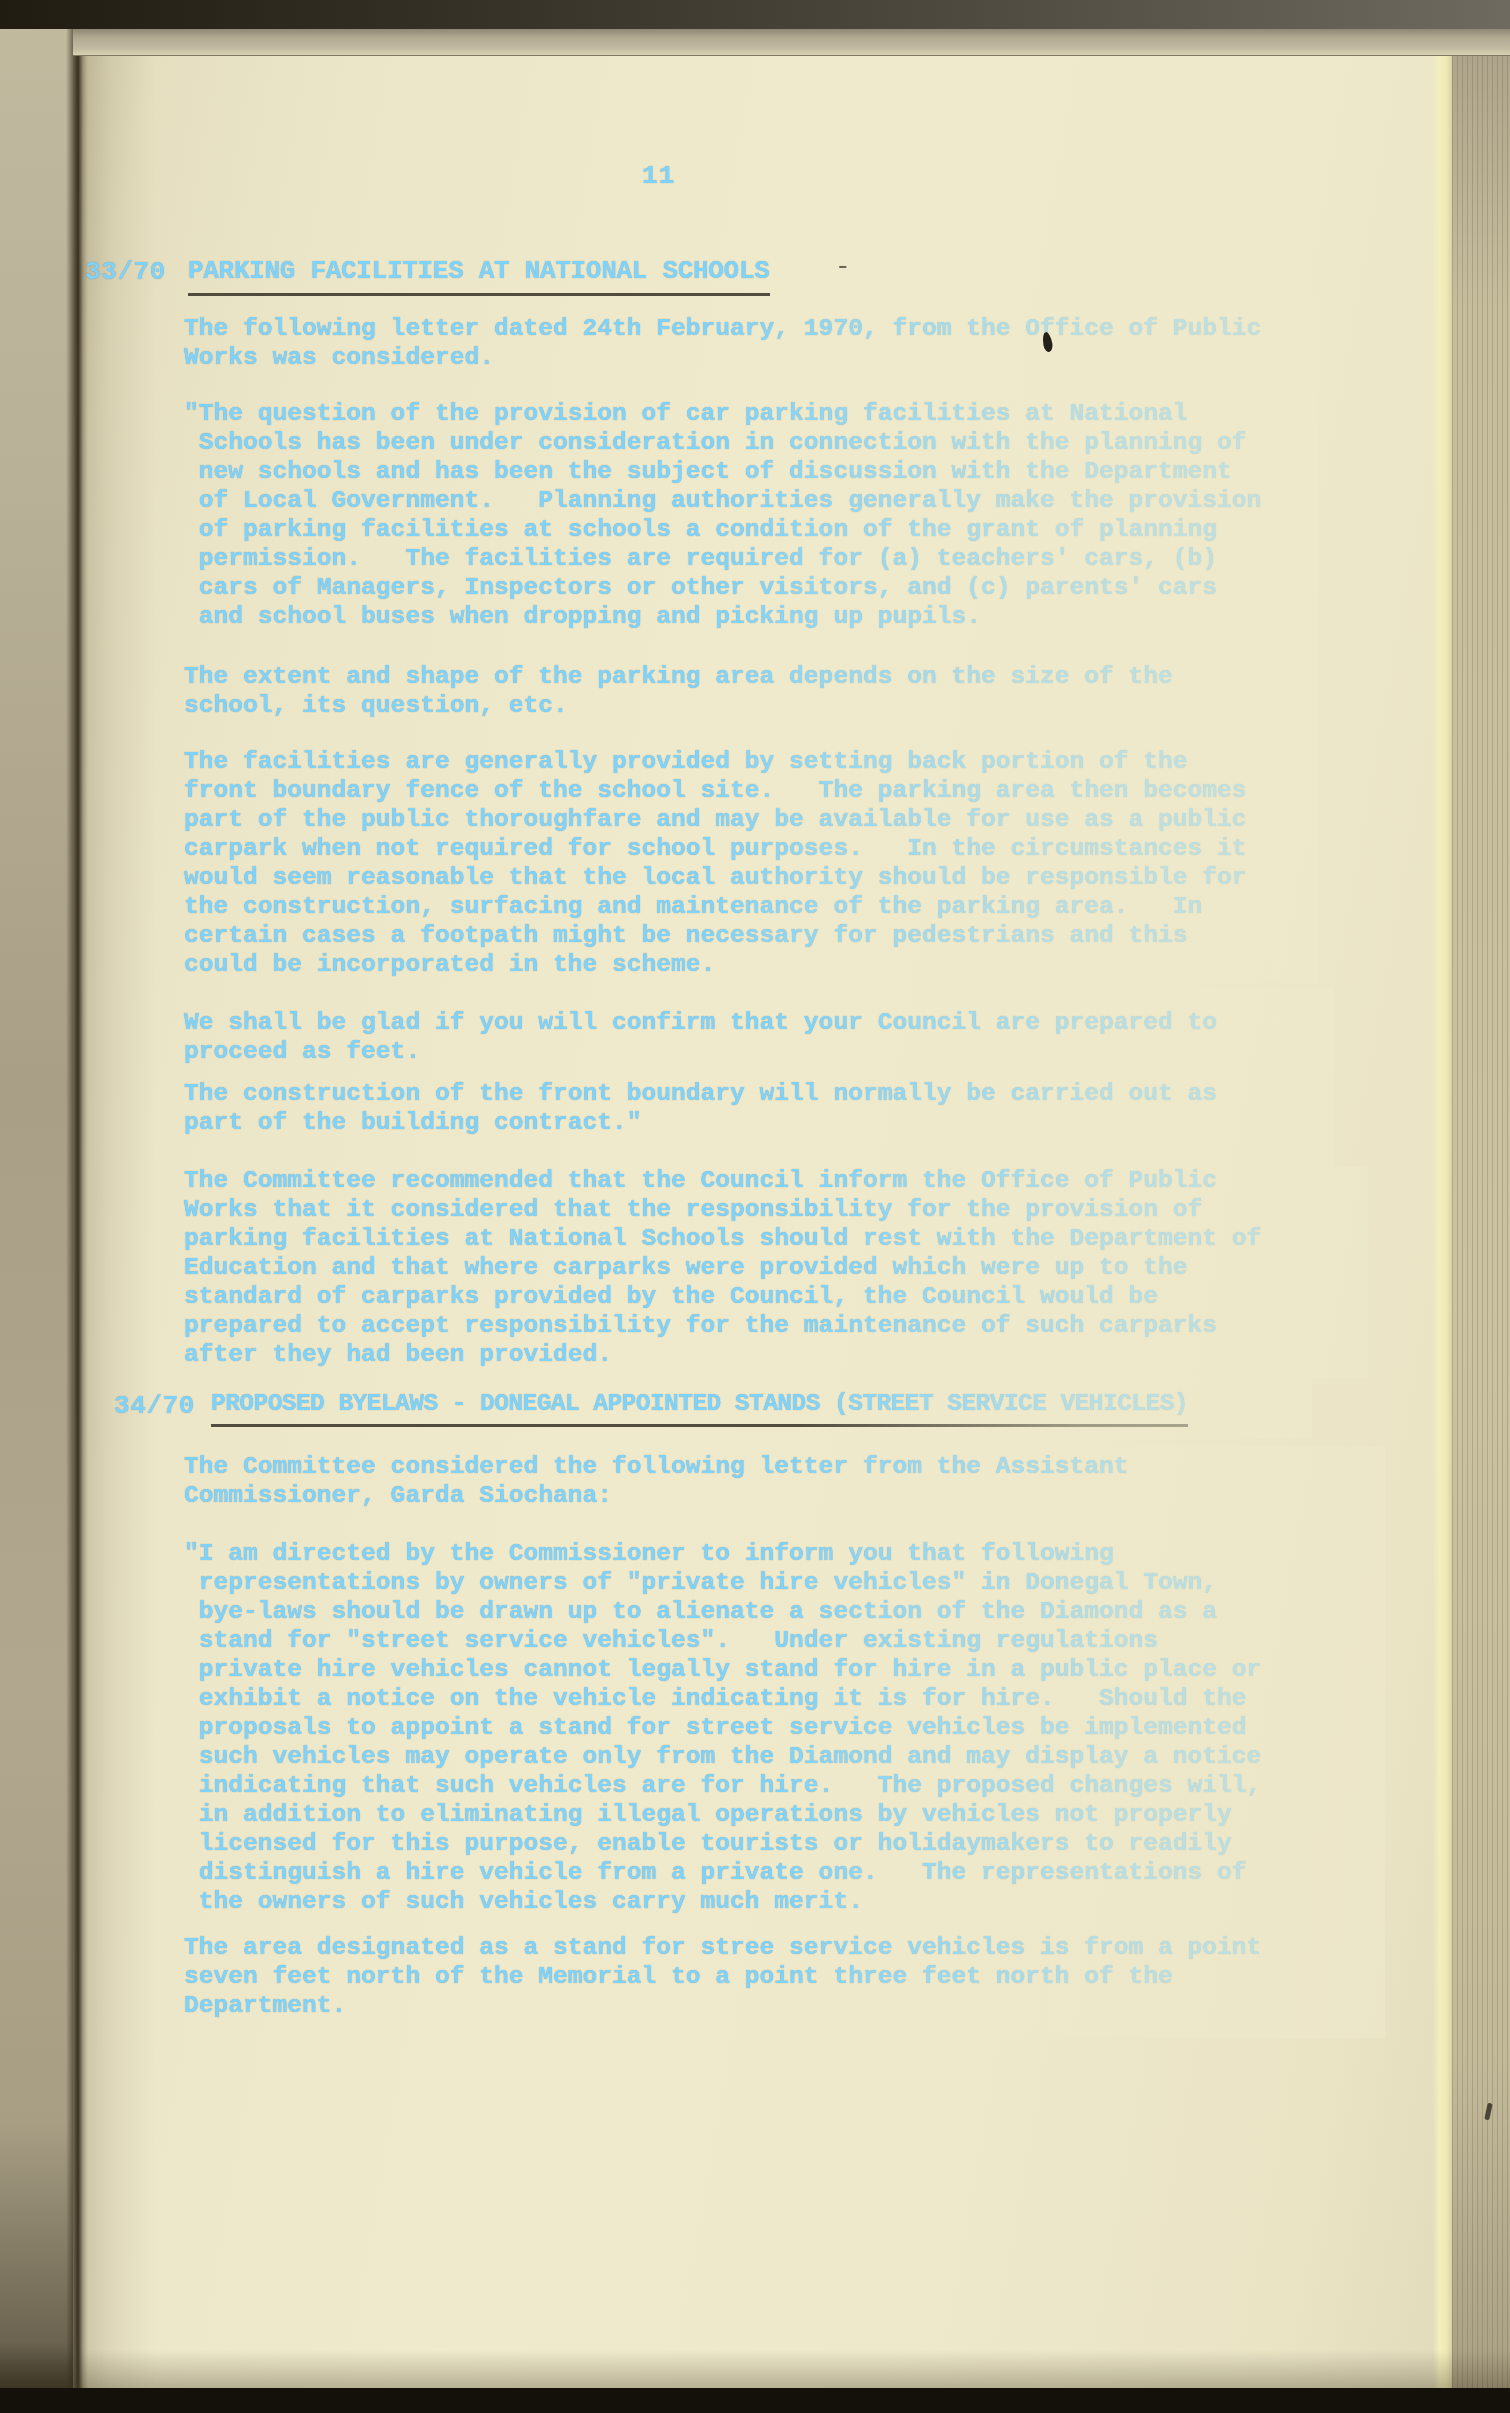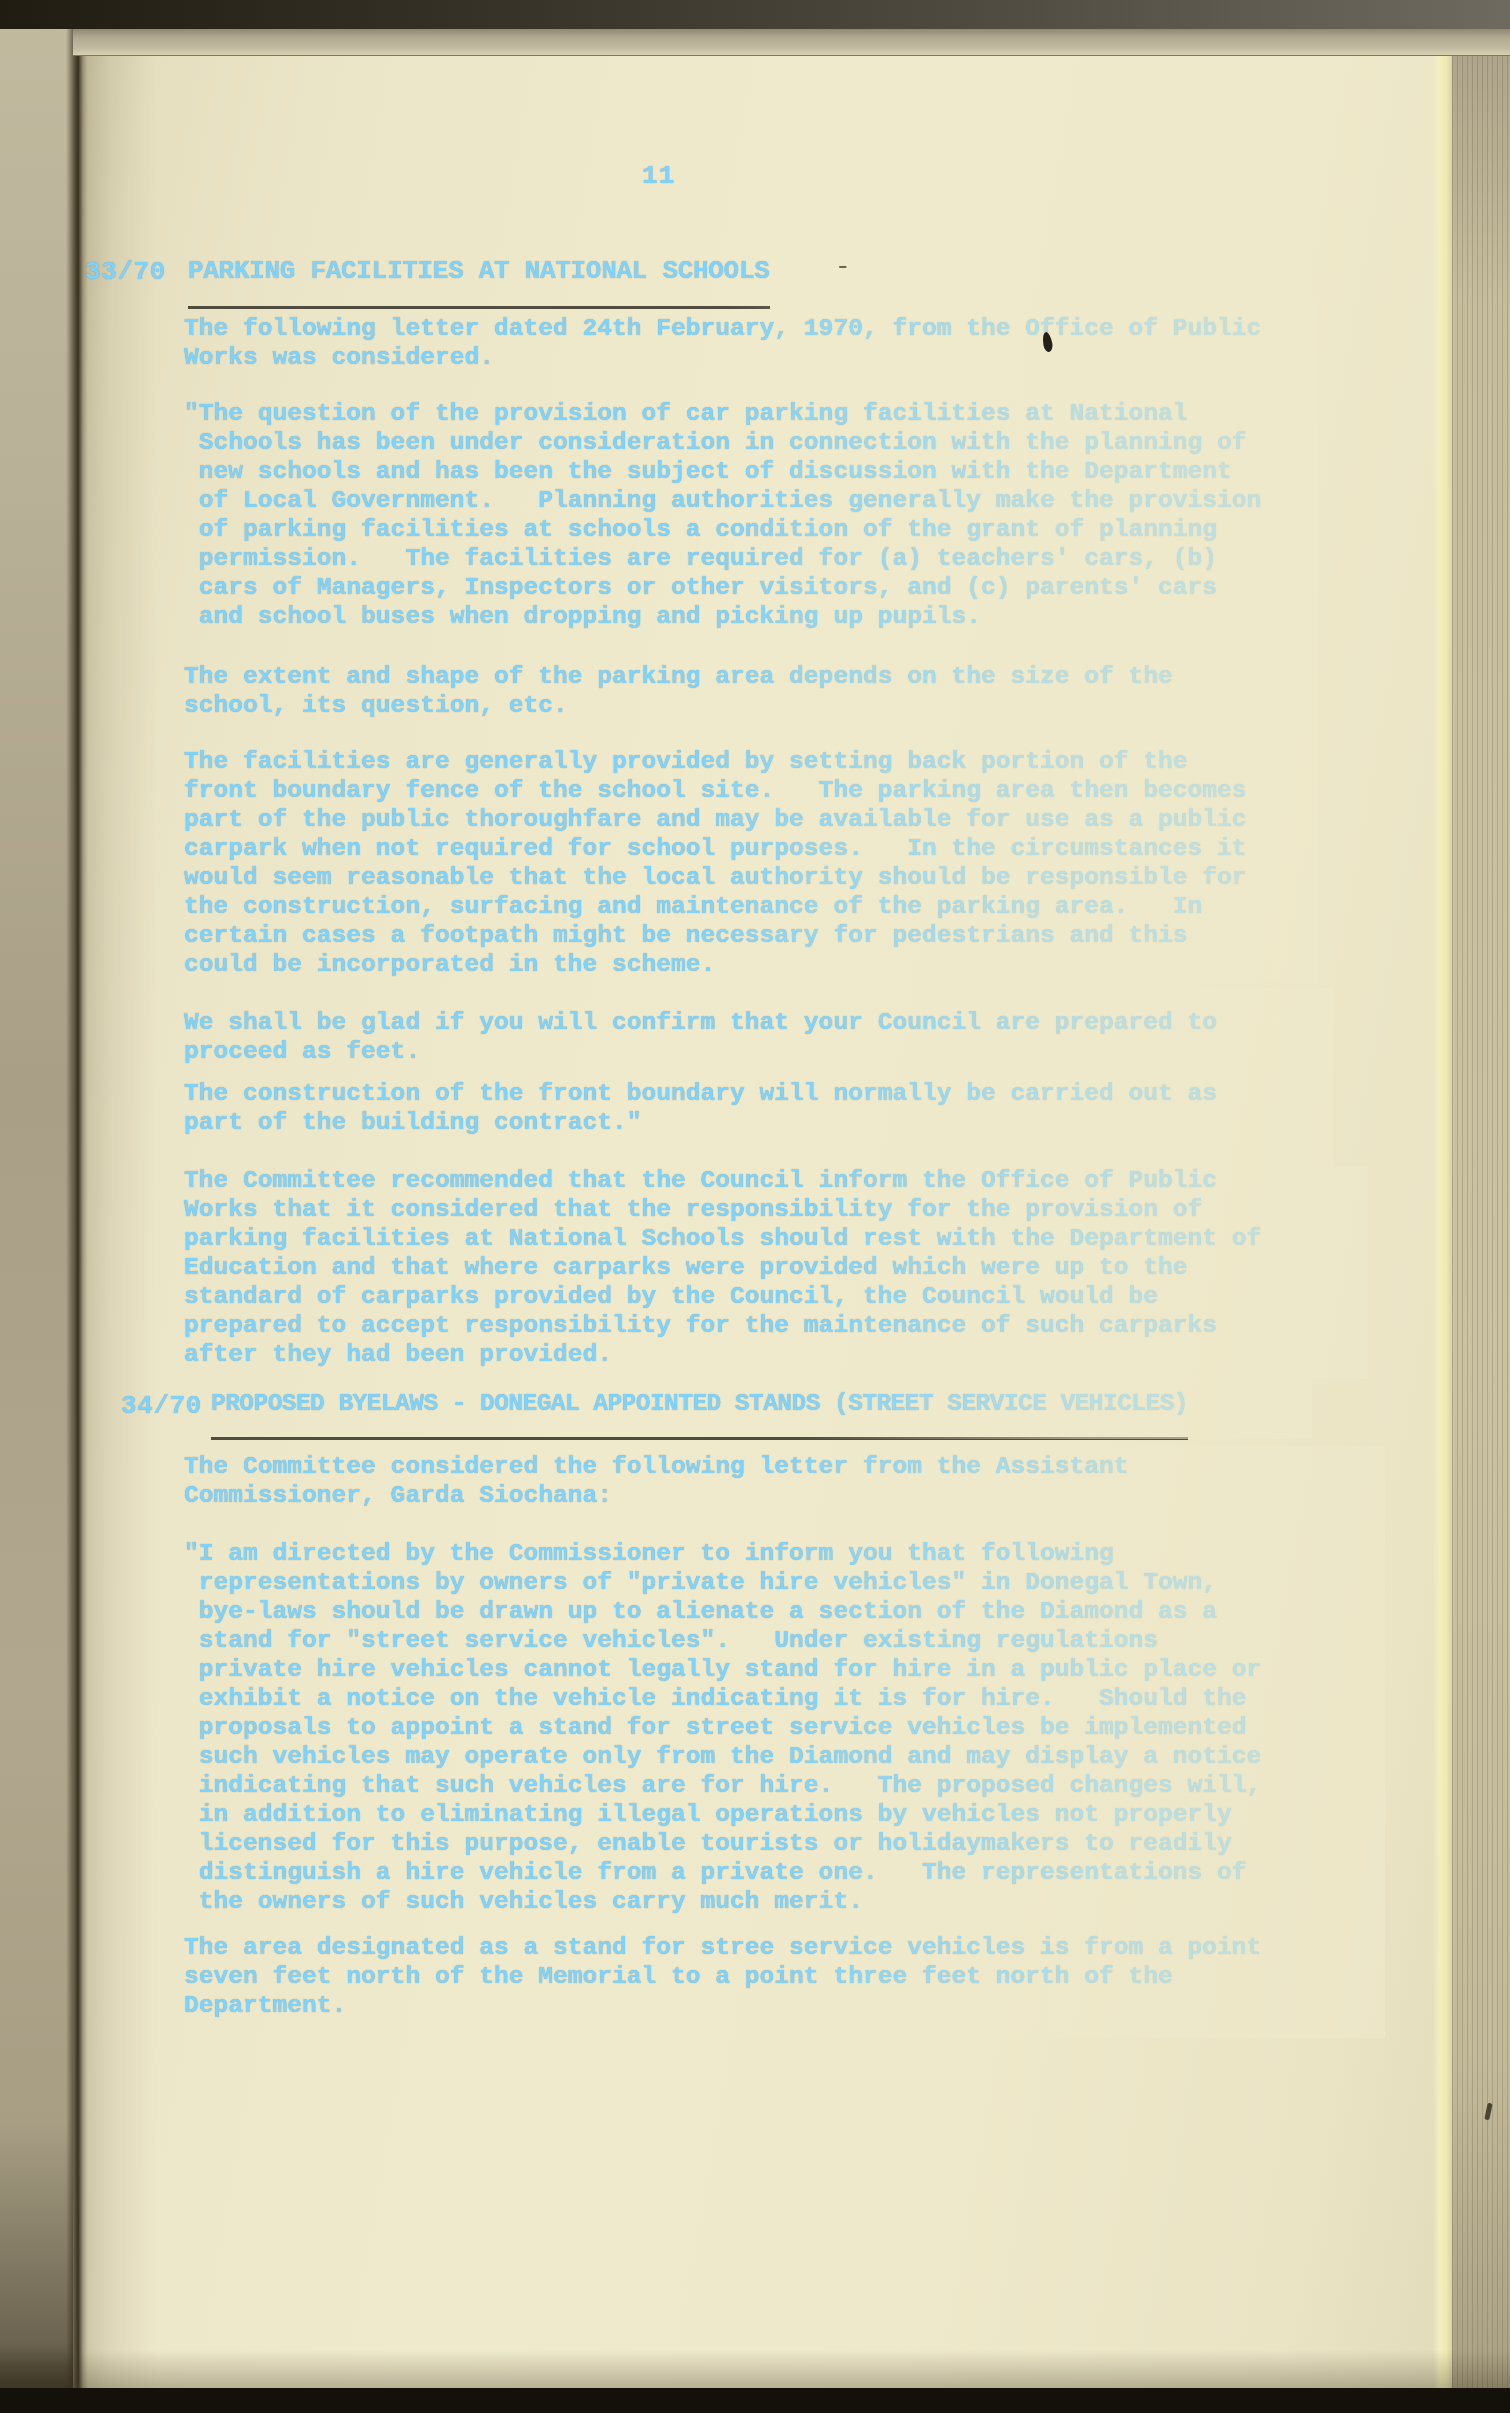--- a/index.html
+++ b/index.html
@@ -30,21 +30,21 @@
   .bottom-shade{position:absolute;left:0;top:2350px;width:1510px;height:38px;
     background:linear-gradient(180deg,rgba(56,46,24,0) 0%,rgba(56,46,24,0.3) 100%);}
 
   
   .ink{color:#7dd3fc;text-shadow:0 0 1.1px rgba(58,54,44,0.45);font-weight:bold;}
   .pageno{position:absolute;left:642px;top:161px;font-size:26px;letter-spacing:1.1px;}
   .para{position:absolute;left:184px;}
   .tl{height:29px;line-height:29px;font-size:24.6px;white-space:pre;}
   .item-ref{position:absolute;font-size:26px;letter-spacing:0.6px;}
   .item-title{position:absolute;font-size:26px;letter-spacing:-0.3px;white-space:pre;
-    padding-bottom:20px;border-bottom:3.3px solid rgba(52,48,38,0.85);}
+    padding-bottom:7px;border-bottom:3.3px solid rgba(52,48,38,0.85);}
   .title-dash{position:absolute;font-size:26px;color:#6b6654;text-shadow:none;}
 
   
   .fade{position:absolute;pointer-events:none;
     background:linear-gradient(90deg,rgba(239,233,203,0) 0%,rgba(239,233,203,0.5) 55%,rgba(239,233,203,0.62) 100%);}
   .blot{position:absolute;left:1043px;top:332px;width:9px;height:20px;background:#23201a;
     border-radius:50% 50% 52% 48%/62% 62% 38% 38%;transform:rotate(-10deg);}
   .edge-mark{position:absolute;left:1486px;top:2103px;width:5px;height:16.7px;background:#4a4536;
     border-radius:2.2px;transform:rotate(12deg);}
 </style>
@@ -115,21 +115,21 @@
   <div class="para ink" style="top:1166px">
     <div class="tl">The Committee recommended that the Council inform the Office of Public</div>
     <div class="tl">Works that it considered that the responsibility for the provision of</div>
     <div class="tl">parking facilities at National Schools should rest with the Department of</div>
     <div class="tl">Education and that where carparks were provided which were up to the</div>
     <div class="tl">standard of carparks provided by the Council, the Council would be</div>
     <div class="tl">prepared to accept responsibility for the maintenance of such carparks</div>
     <div class="tl">after they had been provided.</div>
   </div>
 
-  <span class="item-ref ink" style="left:121px;top:1391px">34/70</span>
+  <span class="item-ref ink" style="left:114px;top:1391px">34/70</span>
   <span class="item-title ink" style="left:211px;top:1390px;font-size:24.6px;letter-spacing:-0.6px">PROPOSED BYELAWS - DONEGAL APPOINTED STANDS (STREET SERVICE VEHICLES)</span>
 
   <div class="para ink" style="top:1452px">
     <div class="tl">The Committee considered the following letter from the Assistant</div>
     <div class="tl">Commissioner, Garda Siochana:</div>
   </div>
 
   <div class="para ink" style="top:1539px">
     <div class="tl">"I am directed by the Commissioner to inform you that following</div>
     <div class="tl"> representations by owners of "private hire vehicles" in Donegal Town,</div>

